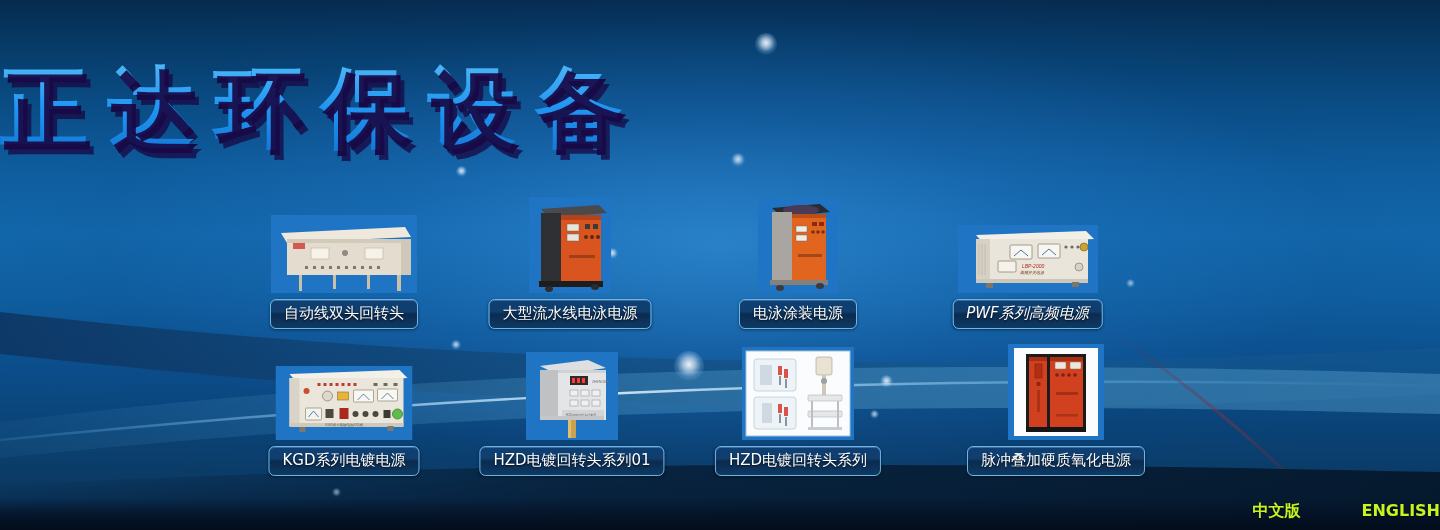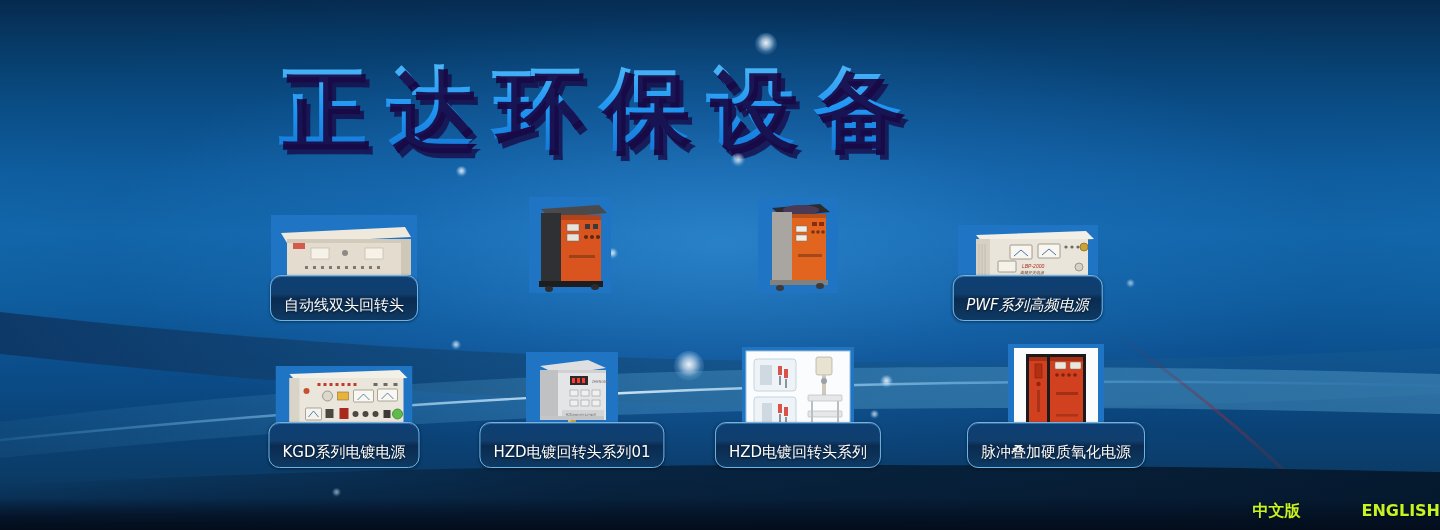--- a/index.html
+++ b/index.html
@@ -61,21 +61,20 @@
         rgba(225,240,255,0.72) 26%,
         rgba(150,200,240,0.26) 55%,
         rgba(90,160,220,0.0) 78%);
   }
   
   .title {
     position: absolute;
     left: 0;
     top: 62px;
     width: 1200px;
-    text-align: center;
     font-size: 88px;
     line-height: 1.05;
     font-weight: bold;
     letter-spacing: 19px;
     color: #2196f3;
     background: linear-gradient(to bottom, #4db7f7 0%, #2196f3 48%, #1477d6 100%);
     -webkit-background-clip: text;
     background-clip: text;
     -webkit-text-fill-color: transparent;
     text-shadow: 4px 5px 0 rgba(24,10,70,0.92);
@@ -90,29 +89,29 @@
   .photo-wrap {
     position: absolute;
     left: 50%;
     transform: translateX(-50%);
     bottom: 36px;
   }
   .label {
     position: absolute;
     left: 50%;
     transform: translateX(-50%);
-    bottom: 12px;
+    bottom: 4px;
     box-sizing: border-box;
-    padding: 20px 13px 5px 13px;
+    padding: 4px 13px 5px 13px;
     font-size: 15px;
     color: #ffffff;
     white-space: nowrap;
     text-align: center;
     border: 1px solid #6fb4e6;
-    border-radius: 11px;
+    border-radius: 6px;
     background: linear-gradient(to bottom,
         #0e3f74 0%,
         #103f6e 40%,
         #0b2b50 52%,
         #0e3a63 100%);
     box-shadow: 0 1px 3px rgba(0,0,0,0.45), inset 0 1px 0 rgba(140,190,230,0.35);
     text-shadow: 0 1px 2px rgba(0,0,0,0.7);
     cursor: pointer;
   }
   
@@ -253,20 +252,21 @@
       <g fill="#5b2a12">
         <circle cx="57" cy="40" r="2"></circle>
               <circle cx="63" cy="40" r="2"></circle>
               <circle cx="69" cy="40" r="2"></circle>
       </g>
       <rect x="40" y="58" width="26" height="3" fill="#8c3c17" opacity="0.8"></rect>
       <rect x="10" y="84" width="64" height="6" fill="#1d1d1f"></rect>
       <ellipse cx="20" cy="92" rx="4" ry="3" fill="#2c2c2e"></ellipse>
       <ellipse cx="66" cy="90" rx="4" ry="3" fill="#2c2c2e"></ellipse>
     </svg></div>
+        <div class="label">大型流水线电泳电源</div>
       </div>
       <div class="product" style="left: 722px; top: 190px; width: 152px; height: 143px;">
         <div class="photo-wrap">
     <svg viewBox="0 0 80 95" width="80" height="95">
       <rect x="0" y="0" width="80" height="95" fill="#1f74c4"></rect>
       <polygon points="14,10 62,6 72,14 24,19" fill="#2b2b30"></polygon>
       <ellipse cx="43" cy="12" rx="18" ry="5" fill="#4a3a55"></ellipse>
       <rect x="14" y="14" width="20" height="70" fill="#a9a5a0"></rect>
       <rect x="34" y="16" width="34" height="68" fill="#e2651f"></rect>
       <rect x="34" y="16" width="34" height="4" fill="#bb4f18"></rect>
@@ -277,20 +277,21 @@
       <g fill="#7a3212">
         <circle cx="55" cy="34" r="1.8"></circle>
               <circle cx="60" cy="34" r="1.8"></circle>
               <circle cx="65" cy="34" r="1.8"></circle>
       </g>
       <rect x="40" y="56" width="24" height="3" fill="#99421a" opacity="0.85"></rect>
       <rect x="12" y="82" width="58" height="5" fill="#84817c"></rect>
       <ellipse cx="22" cy="90" rx="4" ry="3" fill="#3b3b3d"></ellipse>
       <ellipse cx="62" cy="88" rx="4" ry="3" fill="#3b3b3d"></ellipse>
     </svg></div>
+        <div class="label">电泳涂装电源</div>
       </div>
       <div class="product" style="left: 950px; top: 210px; width: 155px; height: 123px; font-style: italic;">
         <div class="photo-wrap">
     <svg viewBox="0 0 140 68" width="140" height="68">
       <rect x="0" y="0" width="140" height="68" fill="#1f74c4"></rect>
       <polygon points="18,10 128,6 136,14 26,19" fill="#f2efe7"></polygon>
       <rect x="18" y="14" width="112" height="42" fill="#e9e5da"></rect>
       <rect x="18" y="14" width="14" height="42" fill="#d6d1c4"></rect>
       <g stroke="#bdb7a9" stroke-width="0.8">
         <line x1="21" y1="19" x2="21" y2="50"></line>

